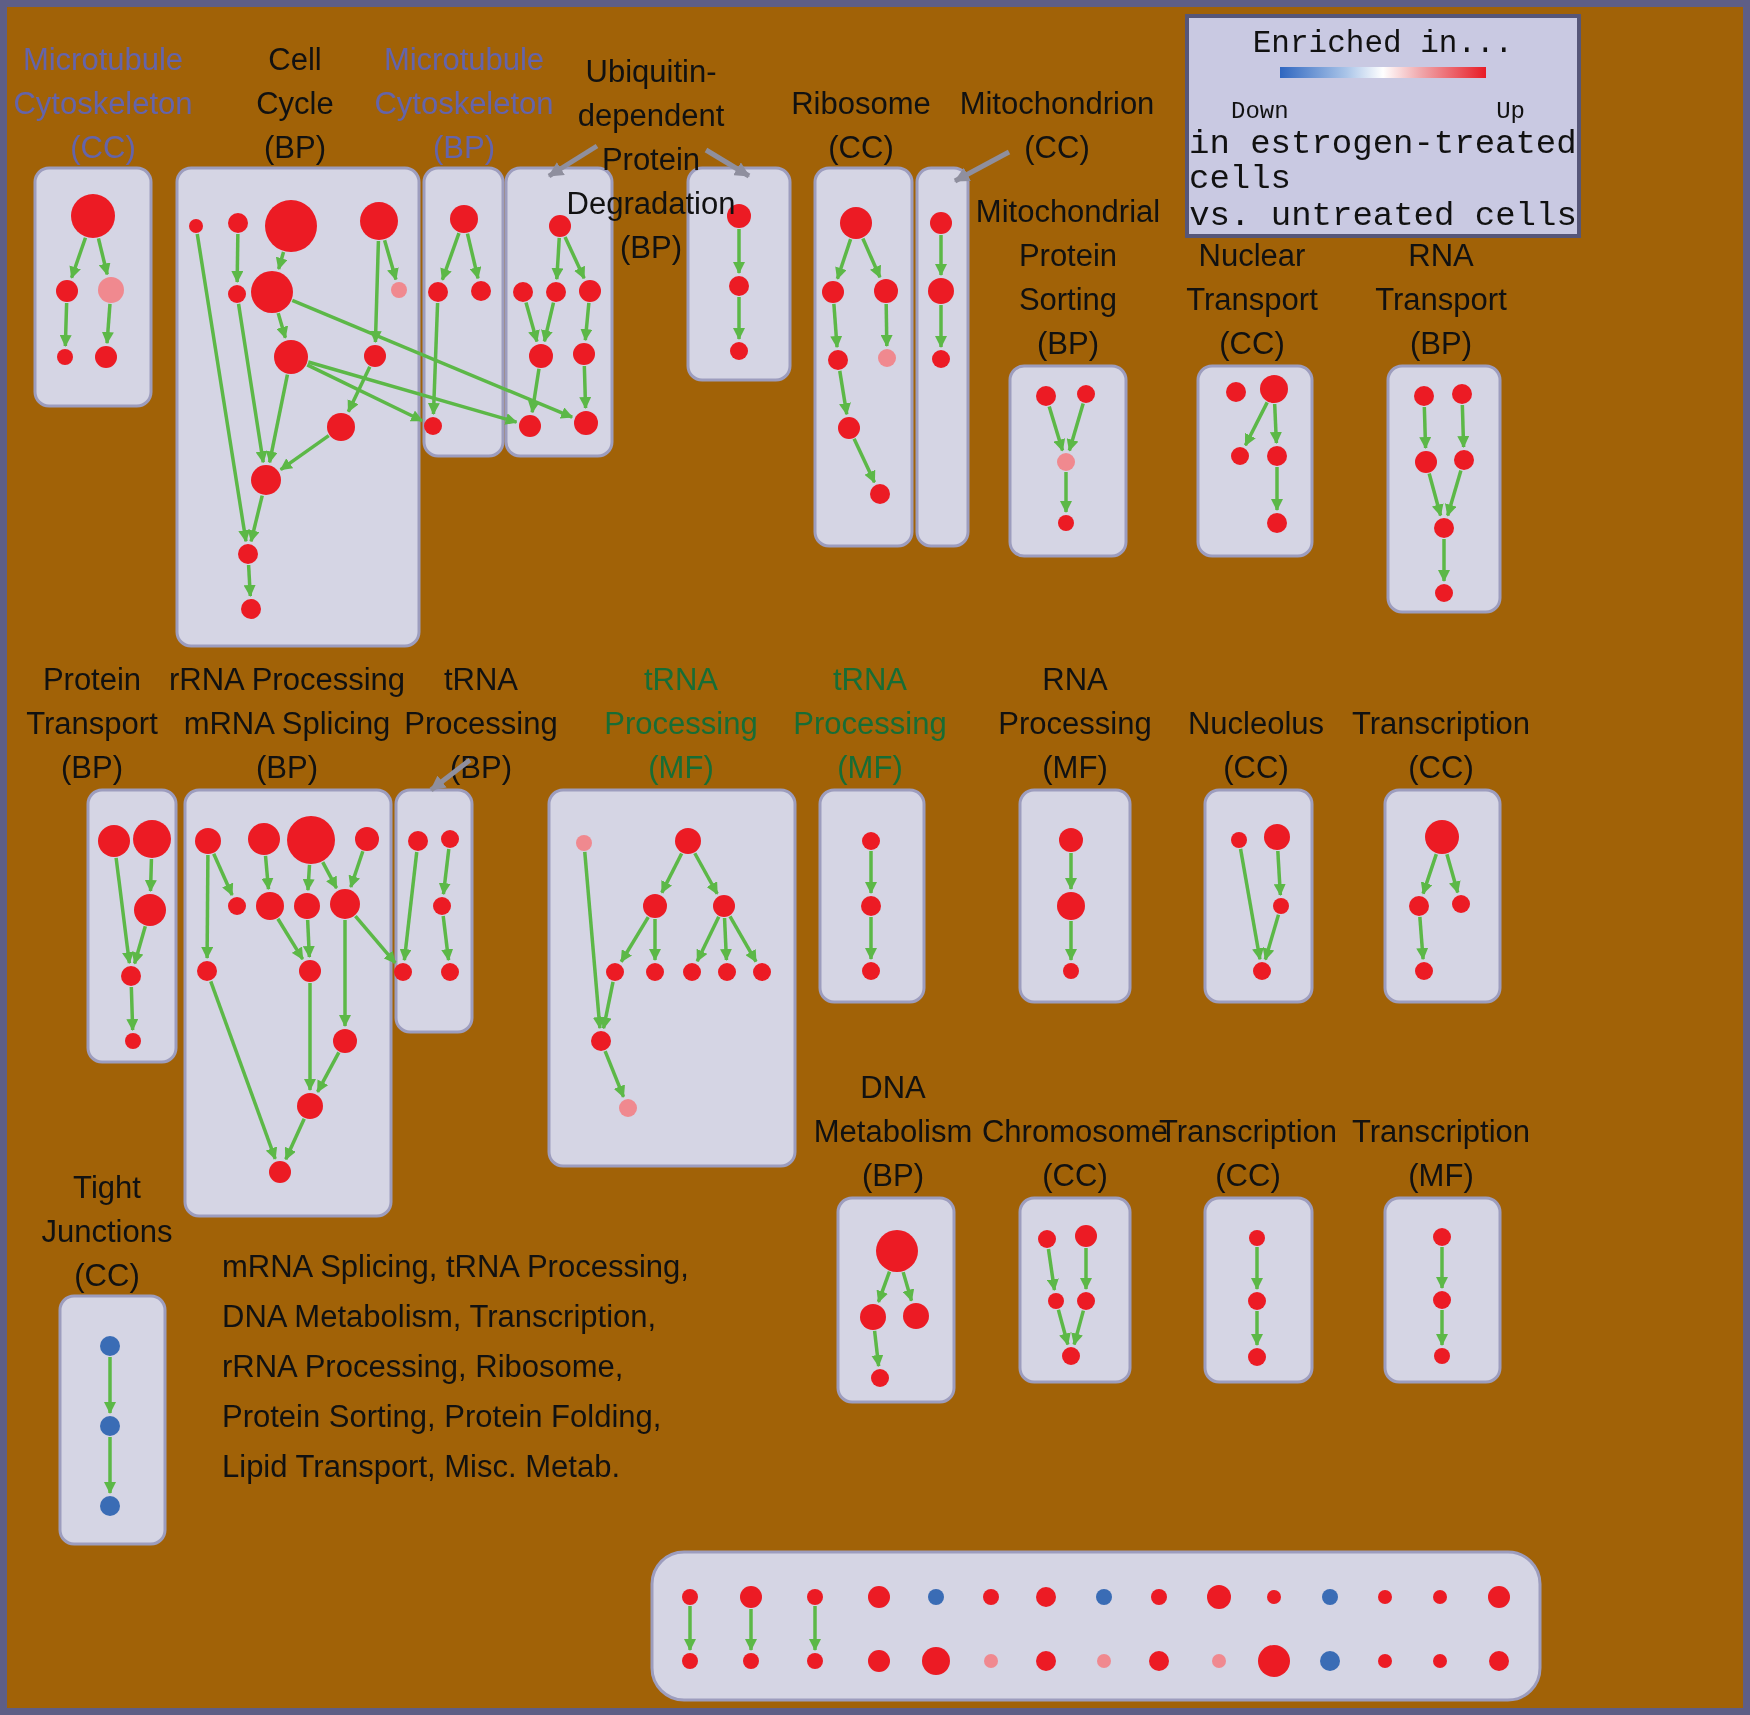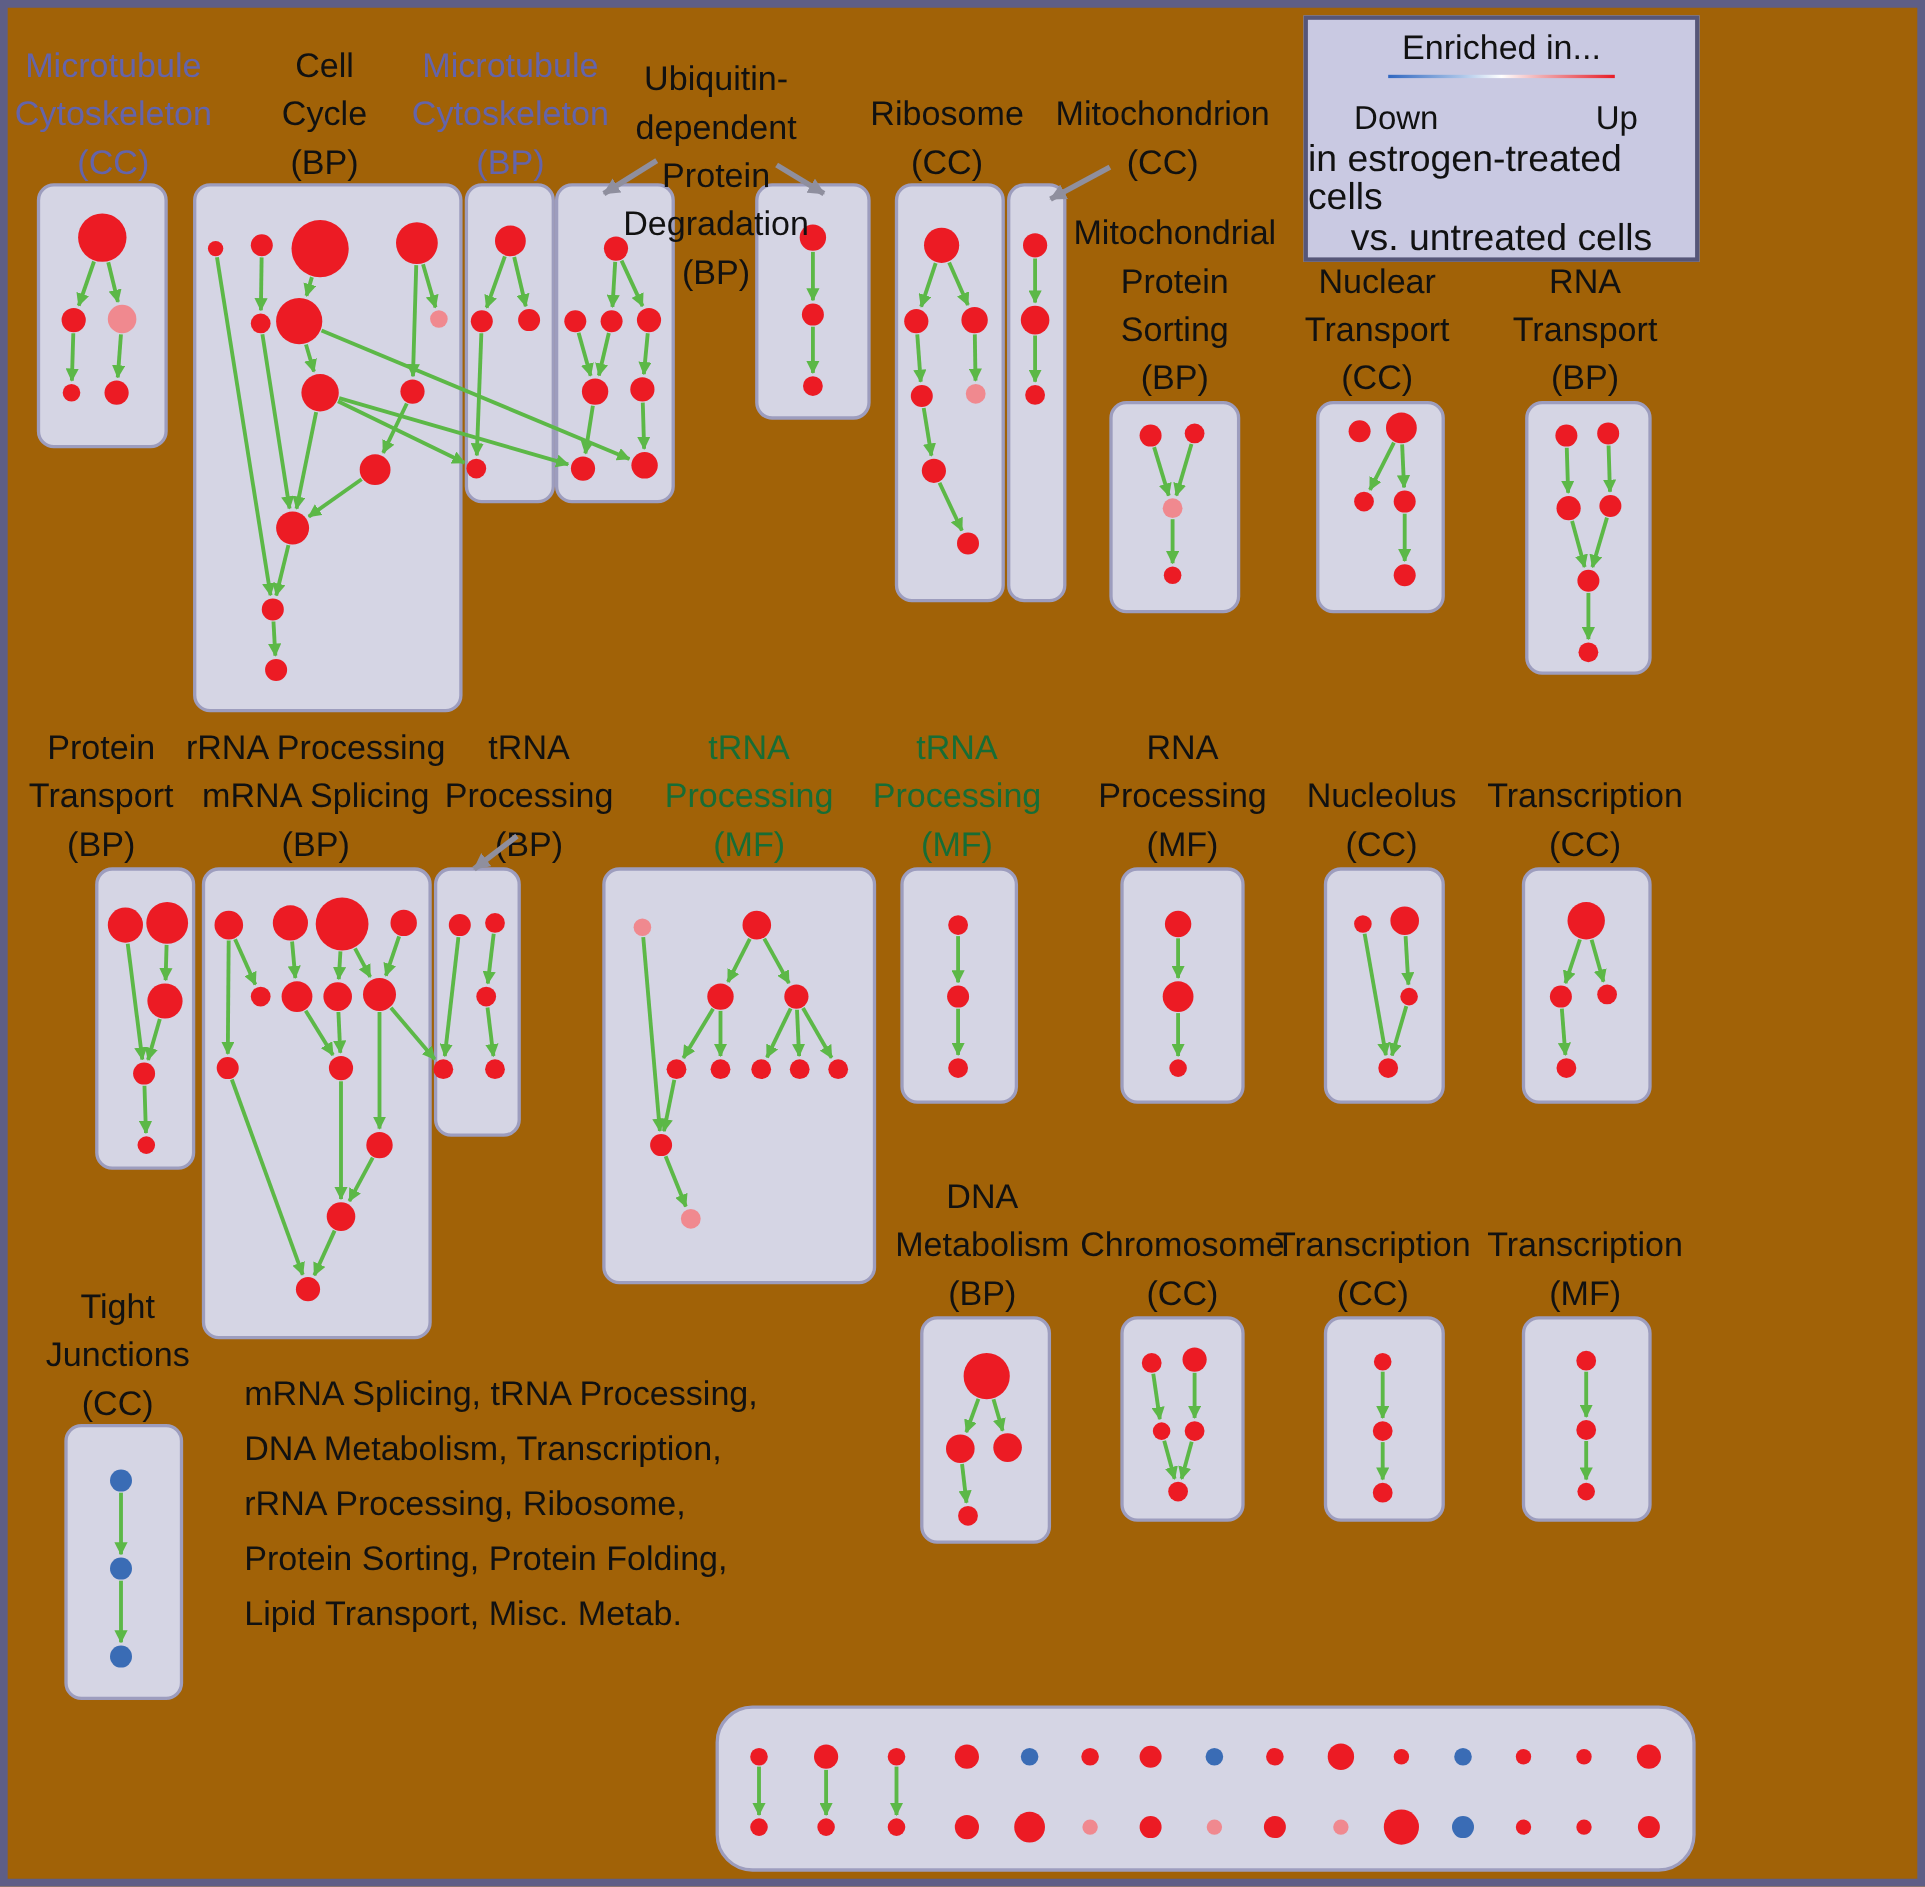--- a/index.html
+++ b/index.html
@@ -6,33 +6,34 @@
   .page{
     position:relative;width:1750px;height:1715px;
     background:#a16207;
     box-shadow: inset 0 0 0 7px #5e5e86;
     overflow:hidden;
     font-family:"Liberation Sans", sans-serif;
   }
   #net{position:absolute;left:0;top:0;width:1750px;height:1715px;}
   #net text{font-family:"Liberation Sans", sans-serif;}
   .legend{
-    position:absolute;left:1185px;top:14px;width:360px;height:224px;
+    position:absolute;left:1185px;top:14px;width:396px;height:224px;
     box-sizing:border-box;border:4px solid #565678;background:#c9c9e2;
     display:flex;flex-direction:column;align-items:center;padding-top:8px;
     z-index:5;
+    font-family:Liberation Mono, monospace;
   }
   .legend-title{font-size:31px;color:#111;}
   .legend-bar{
     width:206px;height:38px;margin-top:6px;
     background:linear-gradient(90deg,#2f66c0 0%,#a9c4e8 32%,#ffffff 50%,#f0a9ad 68%,#e81b26 100%);
   }
   .legend-ends{
     width:100%;box-sizing:border-box;display:flex;justify-content:space-between;
-    padding:0 52px 0 42px;font-size:30px;color:#111;margin-top:20px;
+    padding:0 52px 0 42px;font-size:24px;color:#111;margin-top:20px;
   }
   .legend-context{font-size:34px;color:#111;line-height:35px;margin-top:2px;}
   .legend-context:first-of-type{margin-top:8px;}
   .misc-text{
     position:absolute;left:222px;top:1242px;z-index:5;
     font-size:31px;line-height:50px;color:#111;white-space:nowrap;
   }
 </style>
 </head>
 <body>

